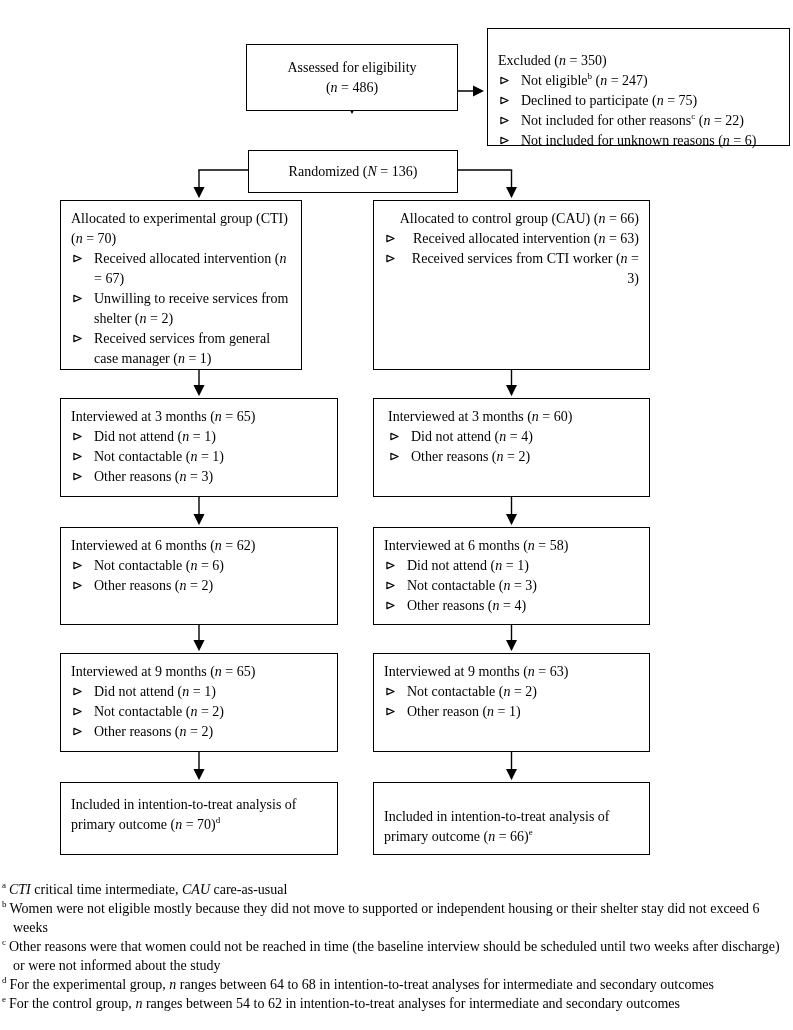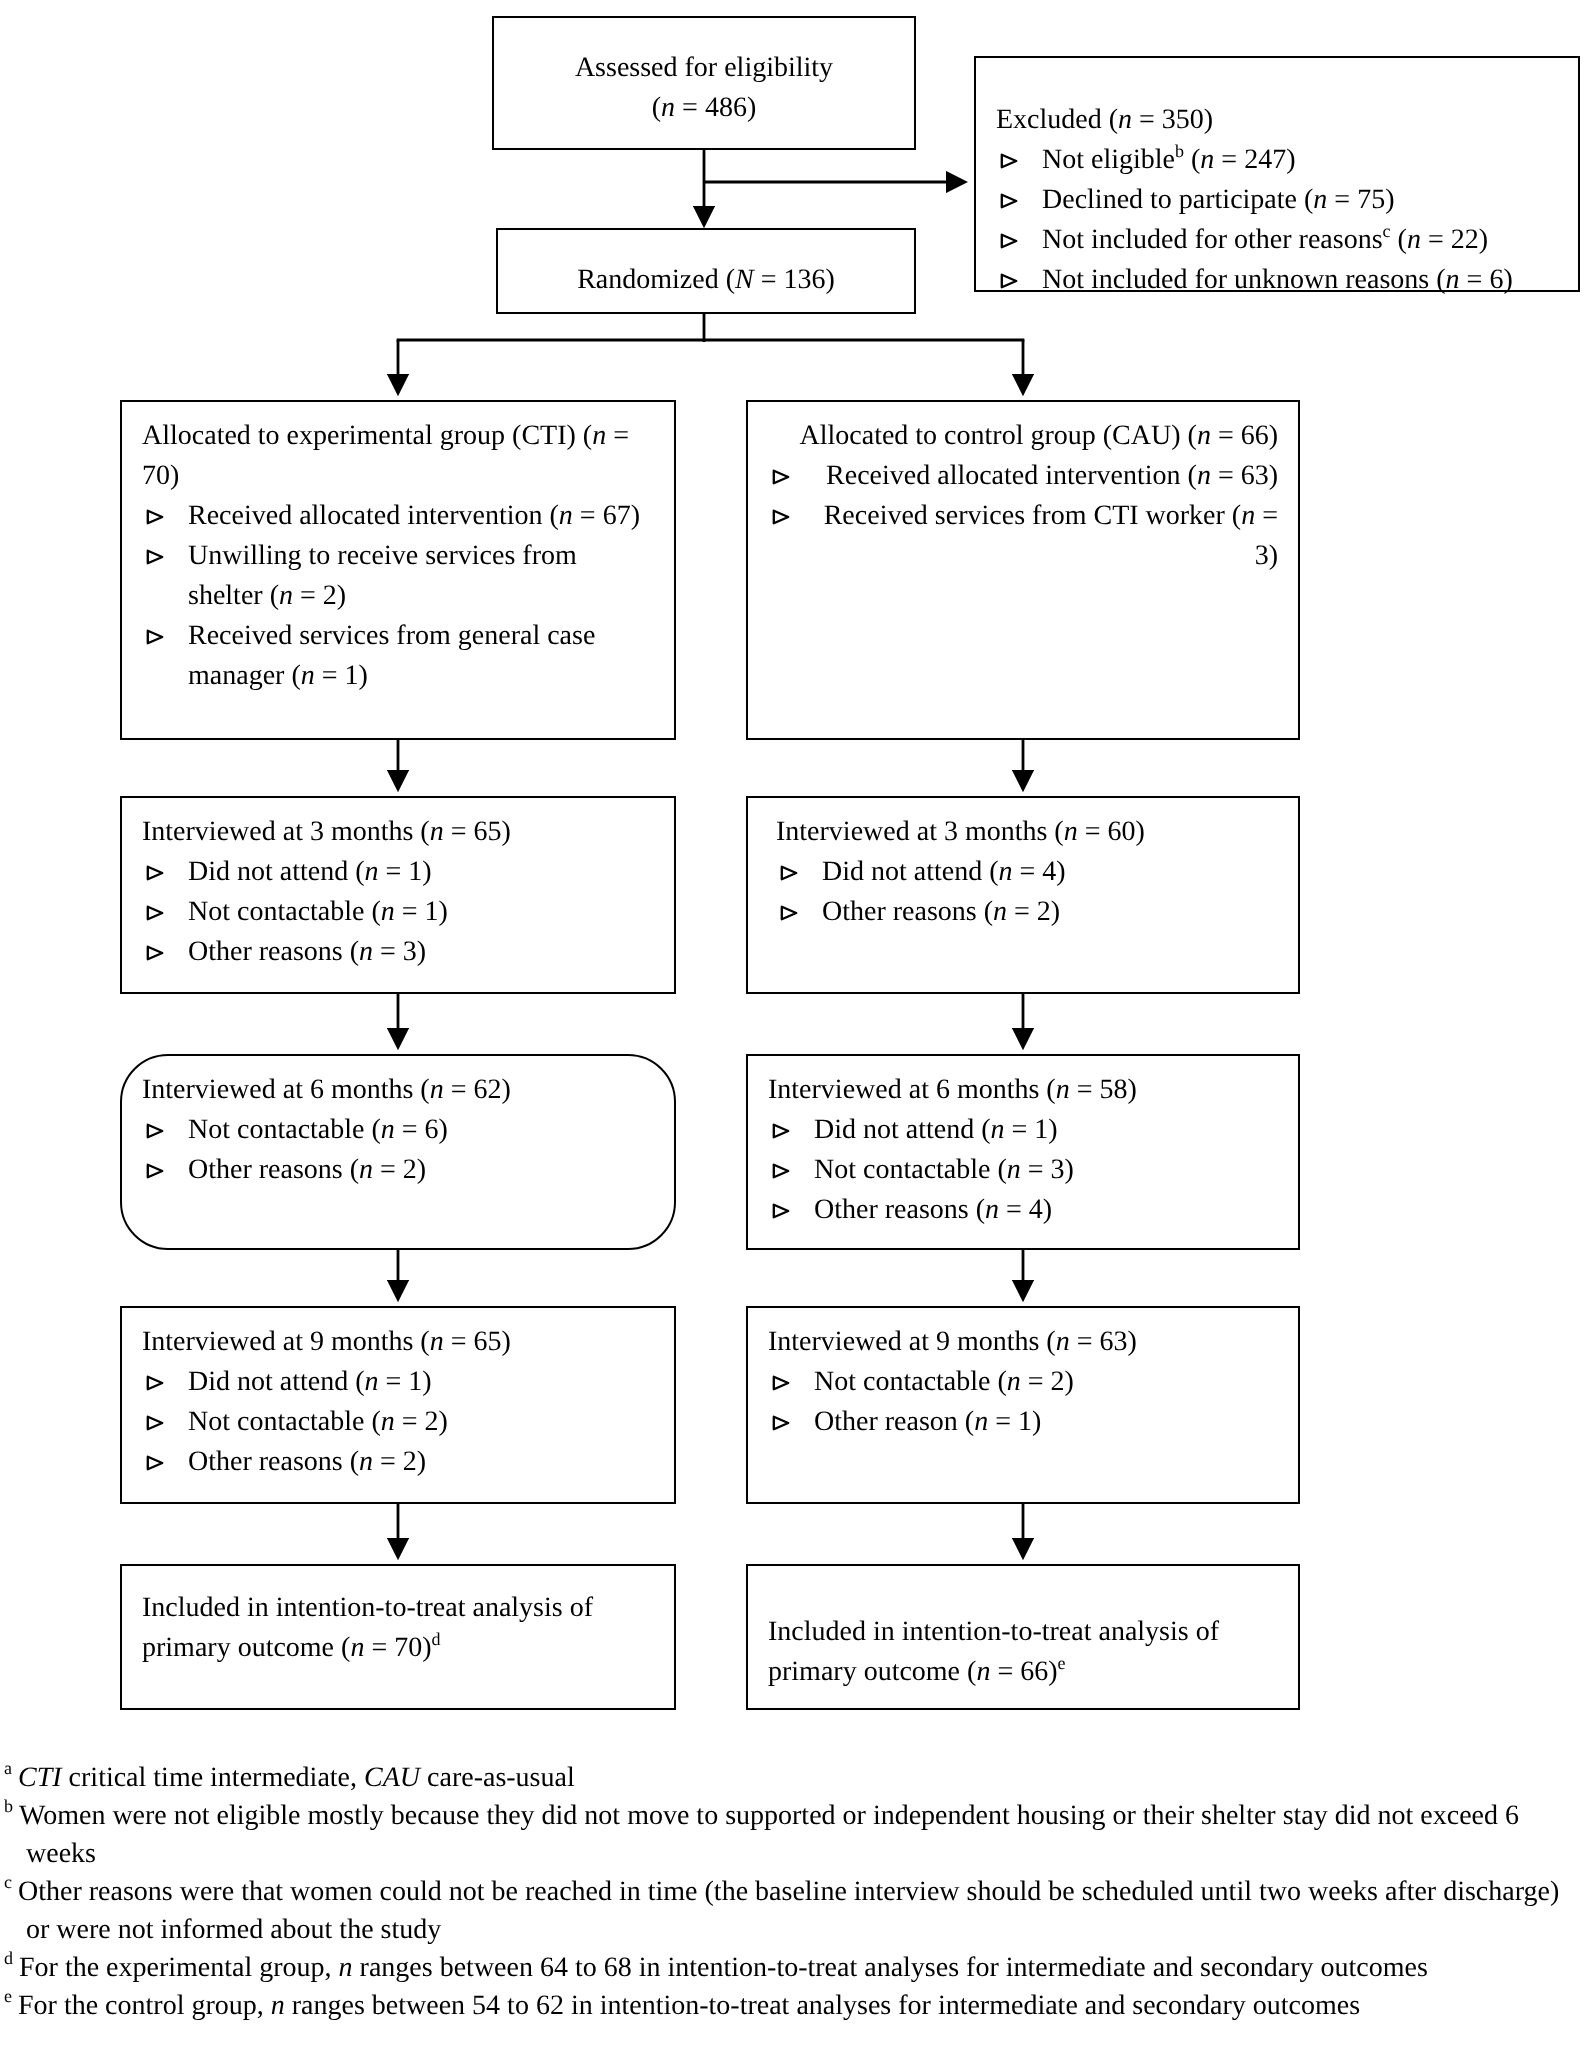--- a/index.html
+++ b/index.html
@@ -7,22 +7,22 @@
     position:relative; width:793px; height:1030px; background:#fff;
     font-family:"Liberation Serif","DejaVu Serif",serif;
     font-size:14px; color:#000; overflow:hidden;
   }
   svg.arrows { position:absolute; left:0; top:0; pointer-events:none; }
   .box {
     position:absolute; box-sizing:border-box; background:#fff;
     border:1.5px solid #000; padding:8px 10px 6px 10px; line-height:20px;
   }
   .box.center {
-    display:flex; flex-direction:column; 
-    align-items:center; text-align:center; padding:16px 6px;
+    display:flex; flex-direction:column; justify-content:center;
+    align-items:center; text-align:center; padding:4px 6px;margin-top:36px;
   }
   .li { display:flex; align-items:flex-start; padding-left:2px; }
   .mk { flex:0 0 21px; padding-top:5px; }
   .mk svg { display:block; }
   .tx { flex:1; }
   sup { font-size:9px; vertical-align:super; line-height:0; }
   i { font-style:italic; }
   .footnotes { position:absolute; left:2px; top:880px; width:789px; line-height:19px; }
   .fn { padding-left:11px; text-indent:-11px; }
   .fn sup { margin-right:3px; }
@@ -94,21 +94,21 @@
           </svg>
         </span>
       <span class="tx rich">Not included for unknown reasons (<i>n</i> = 6)</span>
     </div>
   </div>
 
   <div class="box center" style="left:248px; top:114px; width:210px; height:43px;">
     <div class="rich">Randomized (<i>N</i> = 136)</div>
   </div>
 
-  <div class="box" style="left:60px; top:200px; width:278px; height:170px;">
+  <div class="box" style="left:60px; top:200px; width:242px; height:170px;">
     <div class="rich">Allocated to experimental group (CTI) (<i>n</i> = 70)</div>
     <div class="li">
       <span class="mk">
           <svg width="9" height="9" viewBox="0 0 10 10">
             <path d="M1 1.5 L9 5 L1 8.5 Z" fill="#fff" stroke="#000" stroke-width="1.3" stroke-linejoin="round"></path>
           </svg>
         </span>
       <span class="tx rich">Received allocated intervention (<i>n</i> = 67)</span>
     </div>
     <div class="li">
@@ -190,21 +190,21 @@
     <div class="li">
       <span class="mk">
           <svg width="9" height="9" viewBox="0 0 10 10">
             <path d="M1 1.5 L9 5 L1 8.5 Z" fill="#fff" stroke="#000" stroke-width="1.3" stroke-linejoin="round"></path>
           </svg>
         </span>
       <span class="tx rich">Other reasons (<i>n</i> = 2)</span>
     </div>
   </div>
 
-  <div class="box" style="left:60px; top:527px; width:278px; height:98px;border-radius:24px;">
+  <div class="box" style="left:60px; top:527px; width:278px; height:98px;">
     <div class="rich">Interviewed at 6 months (<i>n</i> = 62)</div>
     <div class="li">
       <span class="mk">
           <svg width="9" height="9" viewBox="0 0 10 10">
             <path d="M1 1.5 L9 5 L1 8.5 Z" fill="#fff" stroke="#000" stroke-width="1.3" stroke-linejoin="round"></path>
           </svg>
         </span>
       <span class="tx rich">Not contactable (<i>n</i> = 6)</span>
     </div>
     <div class="li">

